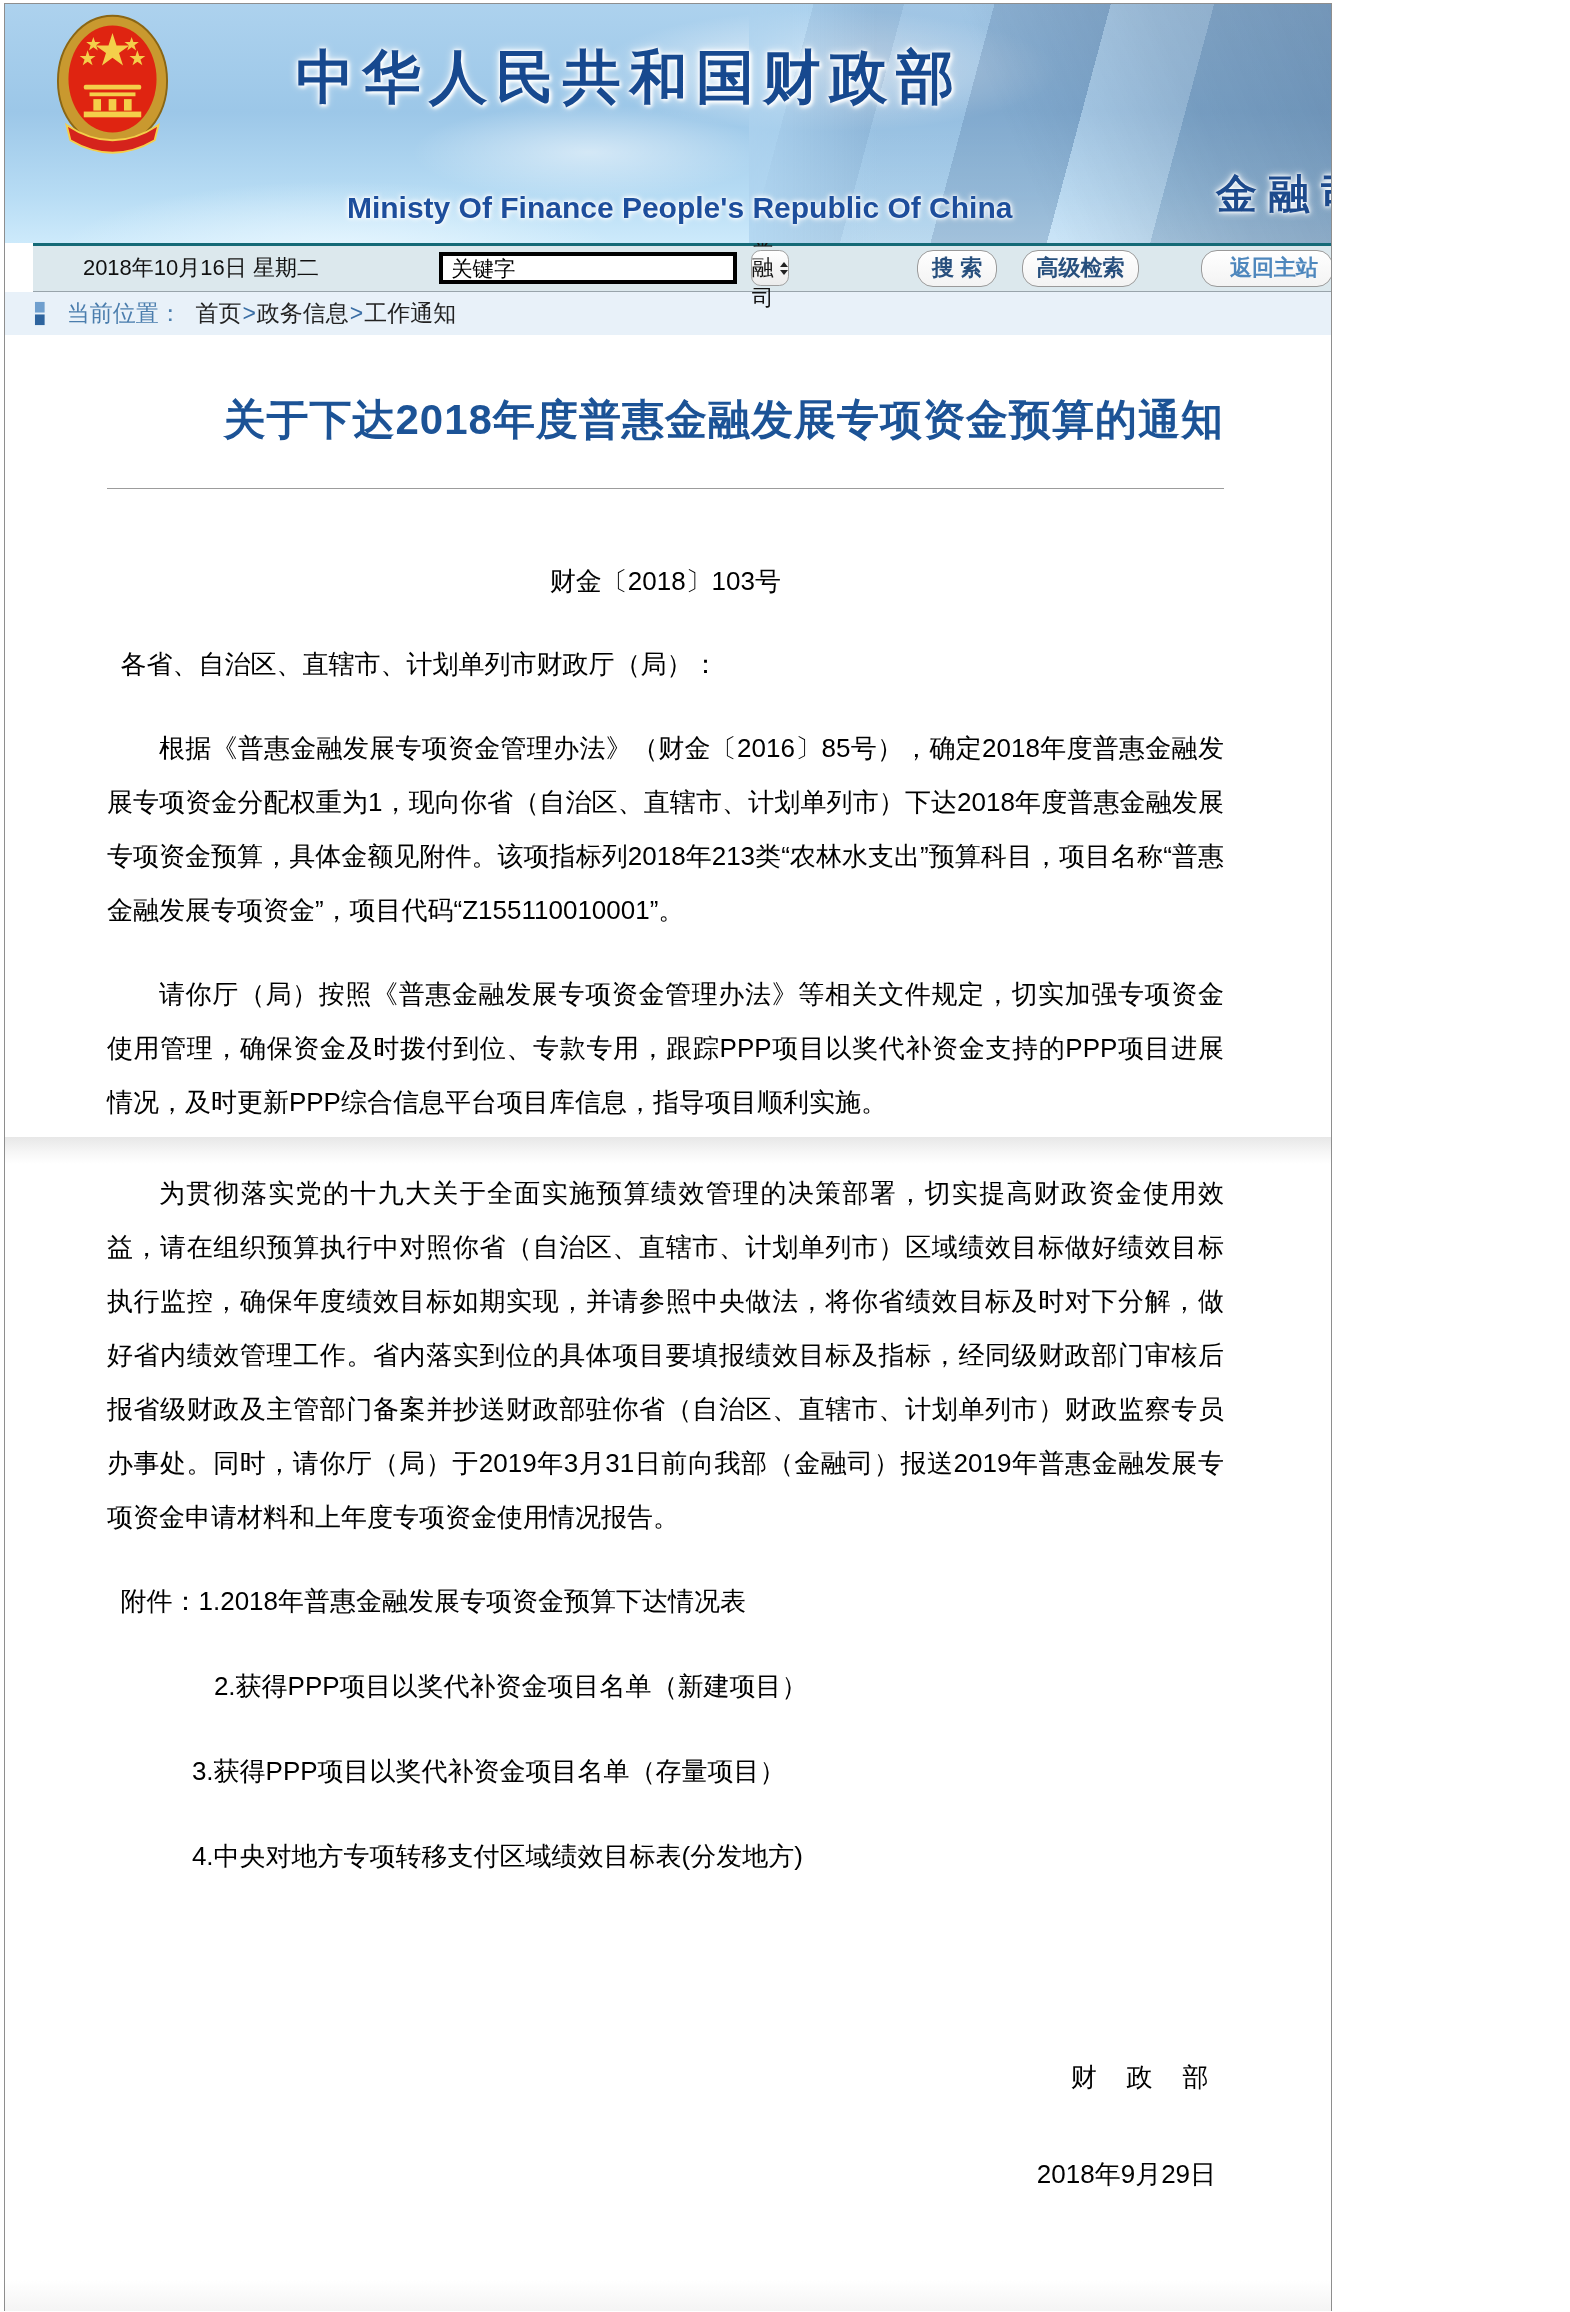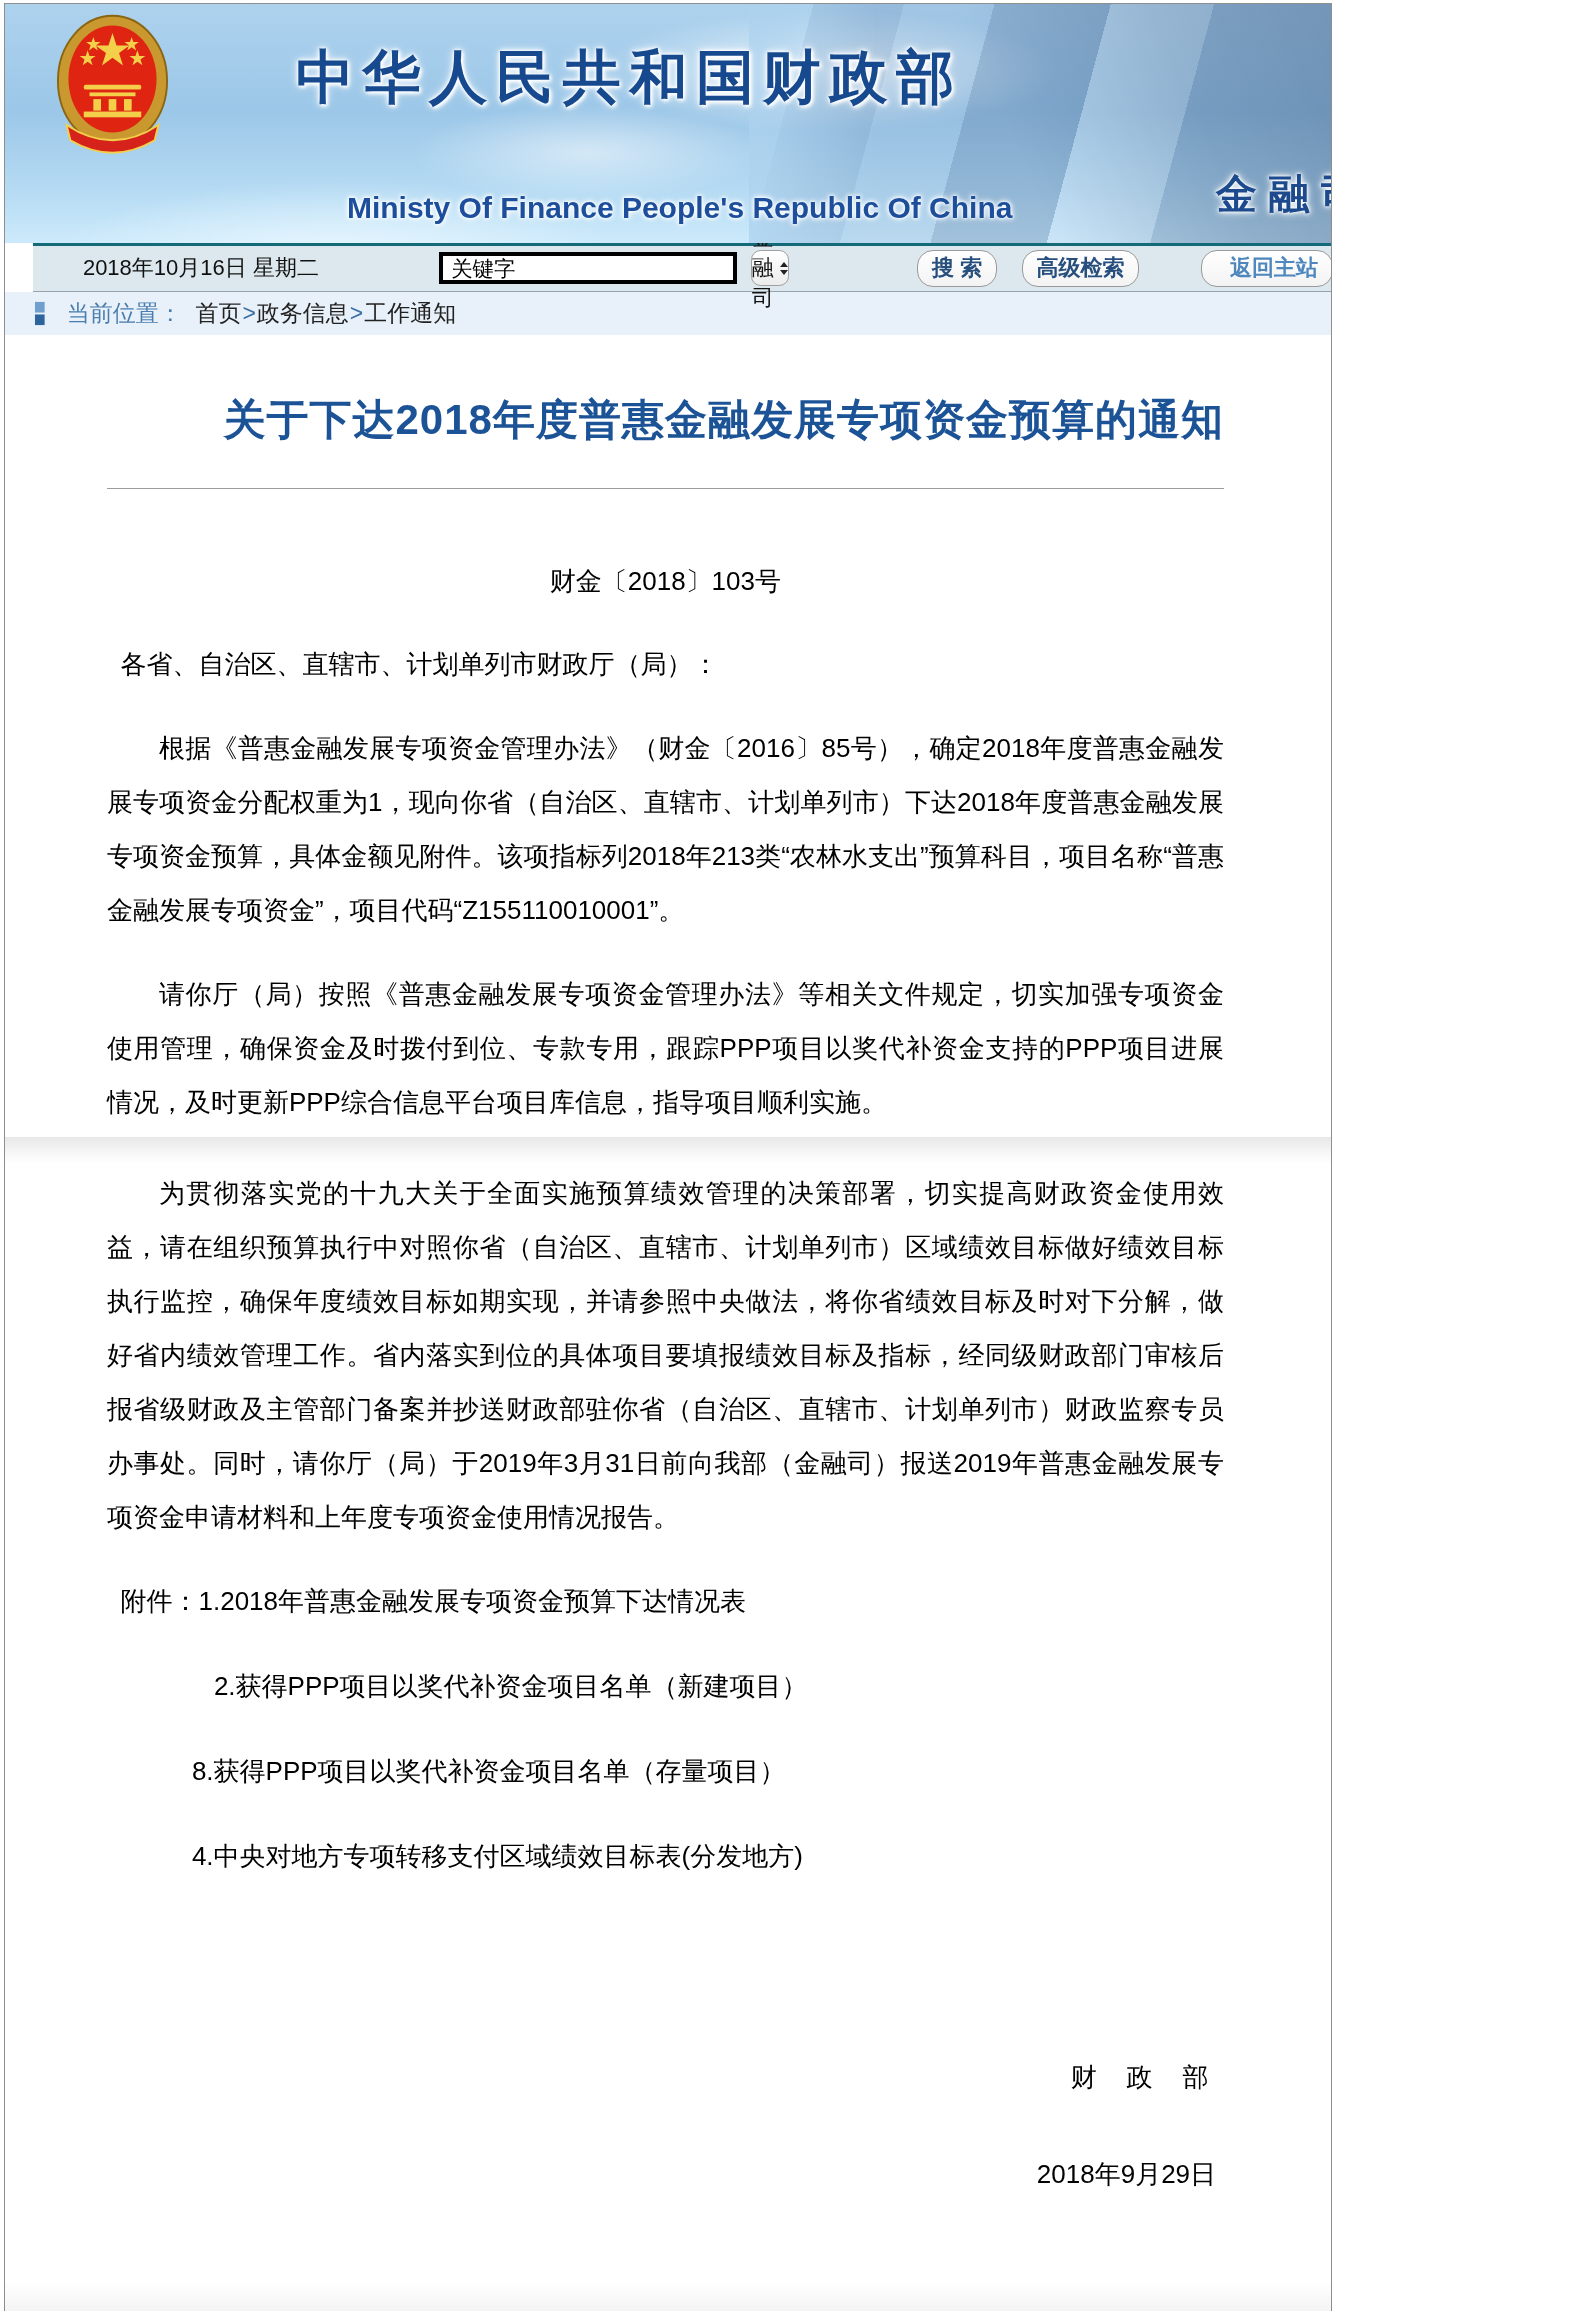--- a/index.html
+++ b/index.html
@@ -180,21 +180,21 @@
       <p class="para">根据《普惠金融发展专项资金管理办法》（财金〔2016〕85号），确定2018年度普惠金融发展专项资金分配权重为1，现向你省（自治区、直辖市、计划单列市）下达2018年度普惠金融发展专项资金预算，具体金额见附件。该项指标列2018年213类“农林水支出”预算科目，项目名称“普惠金融发展专项资金”，项目代码“Z155110010001”。</p>
       <p class="para">请你厅（局）按照《普惠金融发展专项资金管理办法》等相关文件规定，切实加强专项资金使用管理，确保资金及时拨付到位、专款专用，跟踪PPP项目以奖代补资金支持的PPP项目进展情况，及时更新PPP综合信息平台项目库信息，指导项目顺利实施。</p>
       <div class="shade-band"></div>
       <p class="para para-after-band">为贯彻落实党的十九大关于全面实施预算绩效管理的决策部署，切实提高财政资金使用效益，请在组织预算执行中对照你省（自治区、直辖市、计划单列市）区域绩效目标做好绩效目标执行监控，确保年度绩效目标如期实现，并请参照中央做法，将你省绩效目标及时对下分解，做好省内绩效管理工作。省内落实到位的具体项目要填报绩效目标及指标，经同级财政部门审核后报省级财政及主管部门备案并抄送财政部驻你省（自治区、直辖市、计划单列市）财政监察专员办事处。同时，请你厅（局）于2019年3月31日前向我部（金融司）报送2019年普惠金融发展专项资金申请材料和上年度专项资金使用情况报告。</p>
 
       <div class="att-row">
         <span>附件：</span>
         <span>1.2018年普惠金融发展专项资金预算下达情况表</span>
       </div>
       <p class="att-item2">2.获得PPP项目以奖代补资金项目名单（新建项目）</p>
-      <p class="att-item3">8.获得PPP项目以奖代补资金项目名单（存量项目）</p>
+      <p class="att-item3">3.获得PPP项目以奖代补资金项目名单（存量项目）</p>
       <p class="att-item4">4.中央对地方专项转移支付区域绩效目标表(分发地方)</p>
 
       <p class="signer">财　政　部</p>
       <p class="sign-date">2018年9月29日</p>
     </div>
 
     <div class="bottom-fade"></div>
   </div>
 
 </div>

